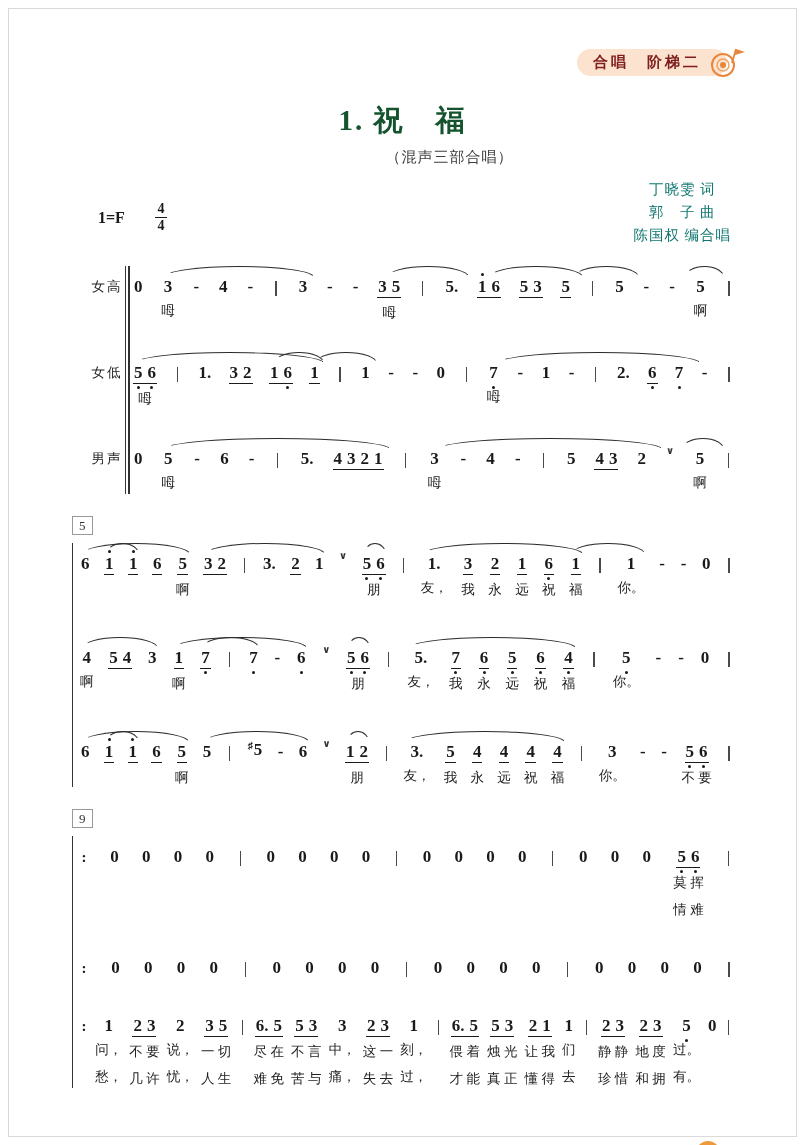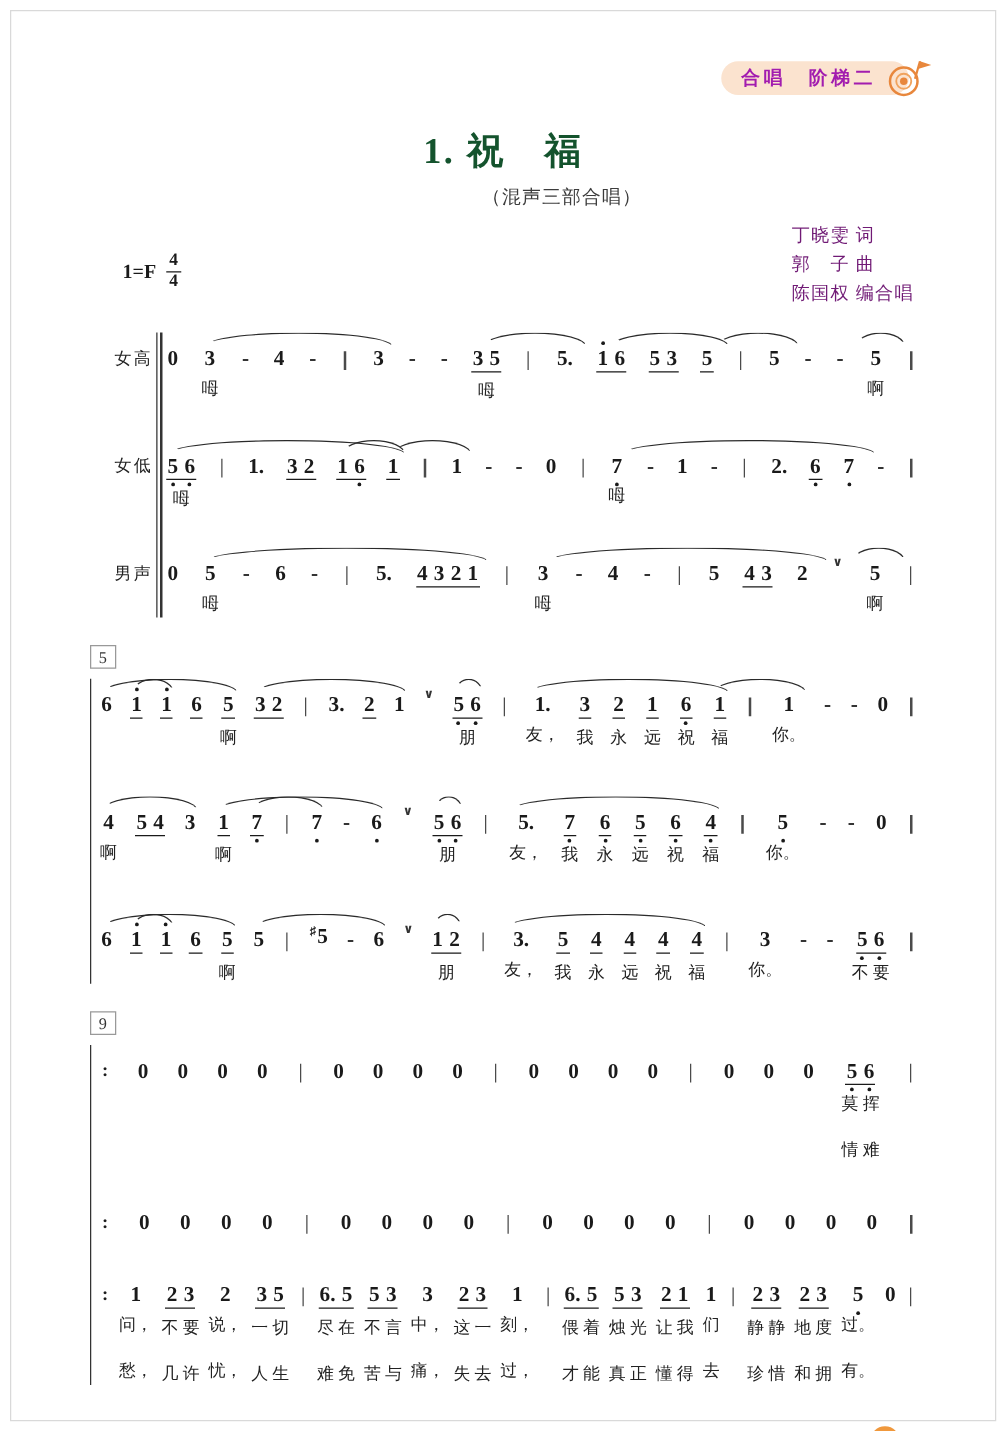--- a/index.html
+++ b/index.html
@@ -3,32 +3,32 @@
 <meta charset="utf-8">
 <style>
   html,body{margin:0;padding:0;}
   body{width:805px;height:1145px;background:#fff;overflow:hidden;position:relative;
        font-family:"Liberation Serif","DejaVu Serif",serif;color:#1a1a1a;}
   .frame{position:absolute;inset:8px;border:1px solid #d9d9d9;pointer-events:none;}
 
   
   .badge{position:absolute;top:49px;right:78px;background:#fbe3cf;border-radius:15px;
          padding:4px 26px 4px 16px;display:flex;align-items:center;}
-  .badge-label{color:#a21caf;font-size:15px;font-weight:bold;letter-spacing:3px;white-space:nowrap;}
+  .badge-label{color:#7f1d1d;font-size:15px;font-weight:bold;letter-spacing:3px;white-space:nowrap;}
   .badge-icon{position:absolute;right:-18px;top:-6px;width:40px;height:40px;}
 
   .title{position:absolute;top:101px;left:0;width:100%;text-align:center;
          font-size:29px;font-weight:bold;color:#14532d;letter-spacing:2px;}
   .subtitle{position:absolute;top:148px;left:0;width:100%;text-align:center;
             font-size:15px;color:#3c3c3c;letter-spacing:1px;padding-left:47px;}
 
-  .keysig{position:absolute;left:98px;top:202px;font-size:16px;font-weight:bold;display:flex;align-items:center;gap:8px;}
+  .keysig{position:absolute;left:98px;top:202px;font-size:16px;font-weight:bold;display:flex;align-items:center;gap:30px;}
   .frac{display:inline-flex;flex-direction:column;align-items:center;line-height:1;font-size:14px;}
   .frac .fl{width:12px;height:1.4px;background:#1a1a1a;margin:1px 0;}
-  .credits{position:absolute;right:74px;top:178px;text-align:left;font-size:14.5px;line-height:23px;color:#701a75;letter-spacing:1px;}
+  .credits{position:absolute;right:74px;top:178px;text-align:center;font-size:14.5px;line-height:23px;color:#0f766e;letter-spacing:1px;}
 
   
   .music{position:absolute;left:72px;top:266px;width:661px;}
   .system{margin-bottom:22px;}
   .mnum{display:inline-block;border:1px solid #999;color:#333;font-size:13px;
         padding:0 6px;line-height:17px;margin-bottom:8px;background:#fff;}
   .sysbody{position:relative;border-left:1.5px solid #333;padding-left:7px;}
   .sysbody.dbl{border-left:1px solid #333;}
   .sysbody.dbl::before{content:'';position:absolute;left:2px;top:0;bottom:0;width:1.6px;background:#333;}
   .sys0 .sysbody{margin-left:53px;}
@@ -47,21 +47,21 @@
         font-size:17px;font-weight:bold;line-height:18px;position:relative;padding:0 1px;}
   .note.u{border-bottom:1.4px solid #1a1a1a;padding-bottom:1px;}
   .ch{position:relative;display:inline-block;}
   i.dot{position:absolute;width:3px;height:3px;border-radius:50%;background:#1a1a1a;left:50%;margin-left:-1.5px;}
   i.dot.hi{top:-5px;} i.dot.lo{bottom:-7px;}
   .acc{font-size:10px;position:relative;top:-6px;margin-right:1px;font-weight:bold;}
   .vline{width:1.2px;height:15px;background:#4a4a4a;margin-top:3px;}
   .breathg{font-size:10px;font-weight:bold;color:#333;transform:translateY(-8px);display:inline-block;}
   .repg{font-size:15px;font-weight:bold;letter-spacing:0;}
   .lyr{height:19px;margin-top:5px;font-size:13.5px;color:#222;white-space:nowrap;line-height:19px;}
-  .lyr.v2{margin-top:18px;font-family:Liberation Serif, serif;}
+  .lyr.v2{margin-top:8px;font-family:Liberation Serif, serif;}
   .slur{position:absolute;top:0;height:9px;border:1.3px solid transparent;
         border-top-color:#2a2a2a;border-radius:50% / 100% 100% 0 0;}
 
   .pagenum{position:absolute;left:696px;top:1141px;width:24px;height:24px;border-radius:50%;
            background:#f0983c;color:#fff;font-size:12.5px;font-weight:bold;
            display:flex;align-items:center;justify-content:center;font-family:"Liberation Sans",sans-serif;}
 </style>
 </head>
 <body>
 

